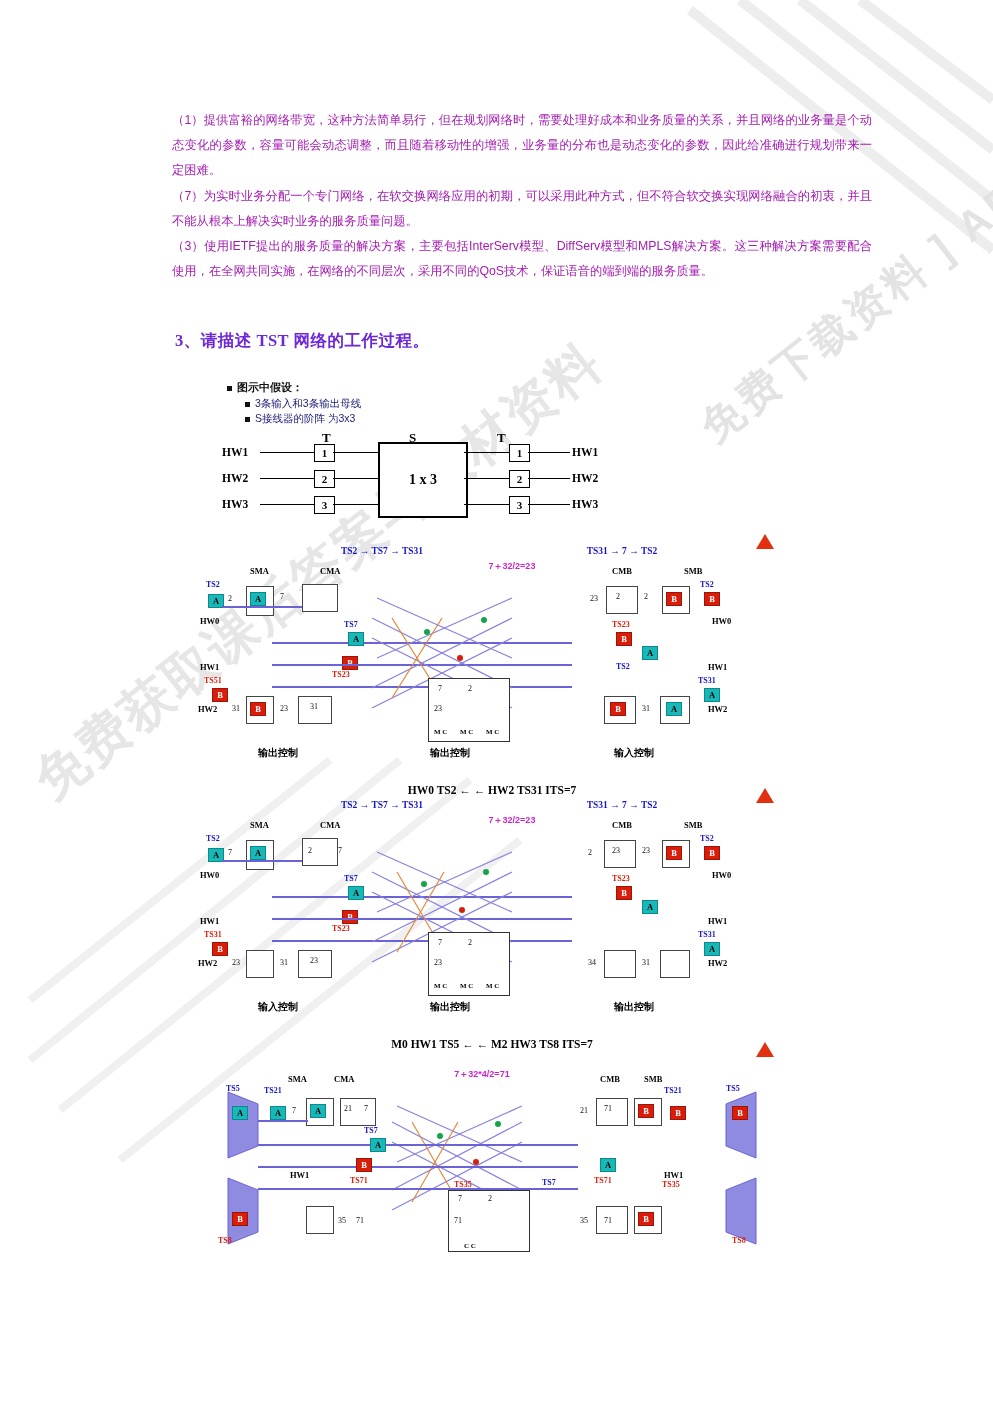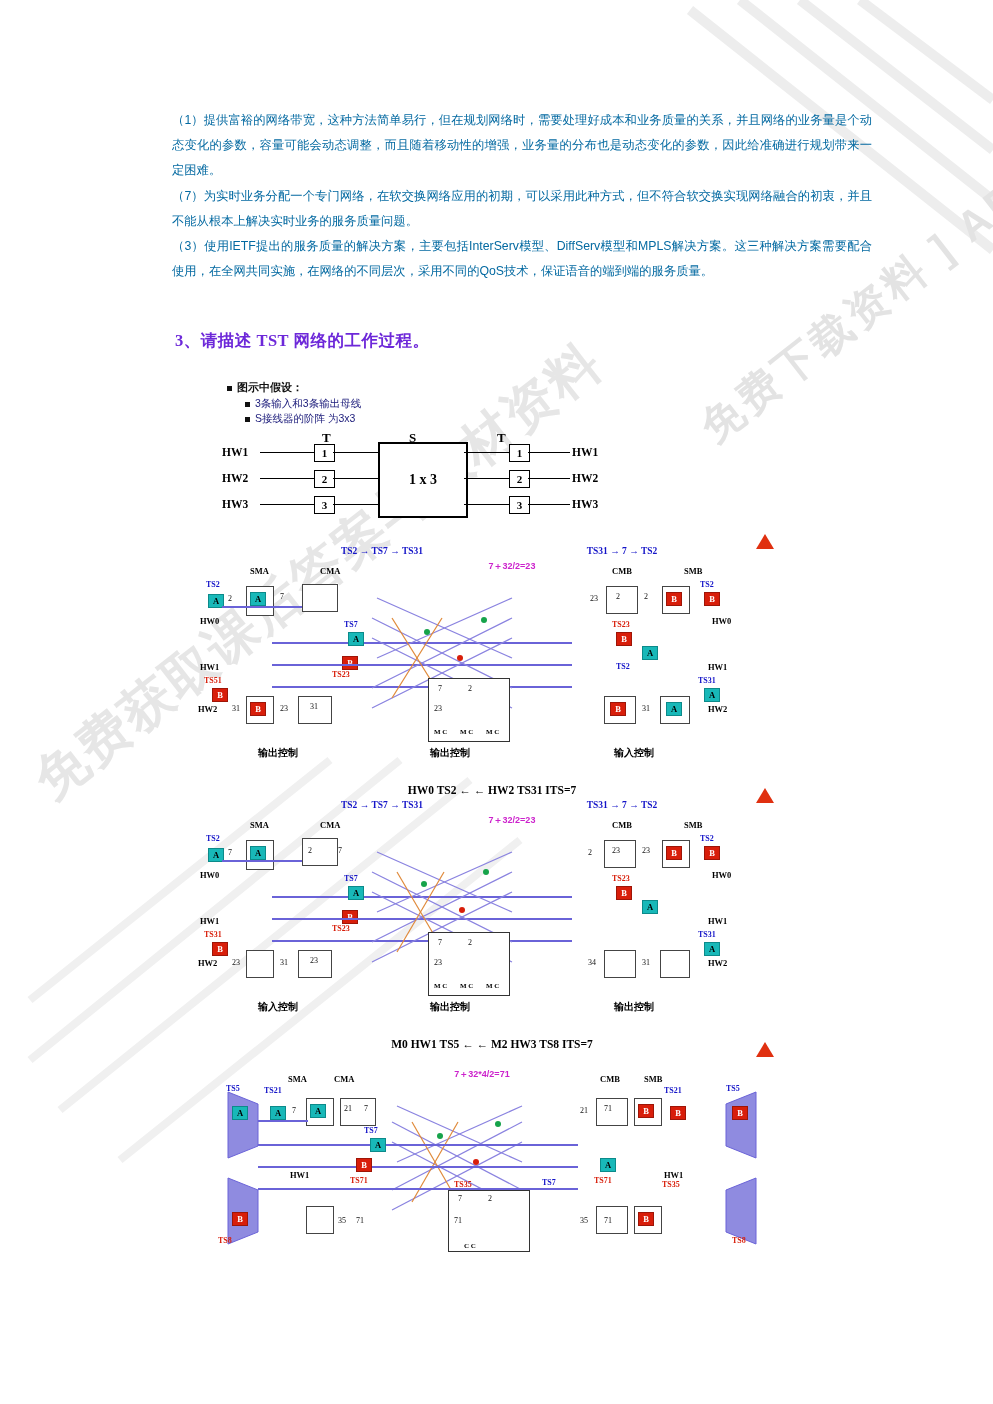--- a/index.html
+++ b/index.html
@@ -59,21 +59,21 @@
   }
 
   
   .quote-block {
     position: absolute;
     left: 172px;
     top: 108px;
     width: 700px;
     font-size: 12.3px;
     line-height: 2.05;
-    color: #0369a1;
+    color: #a21caf;
     text-align: justify;
   }
   .quote-block p {
     margin: 0;
     text-indent: 0;
   }
 
   
   .q-heading {
     position: absolute;

